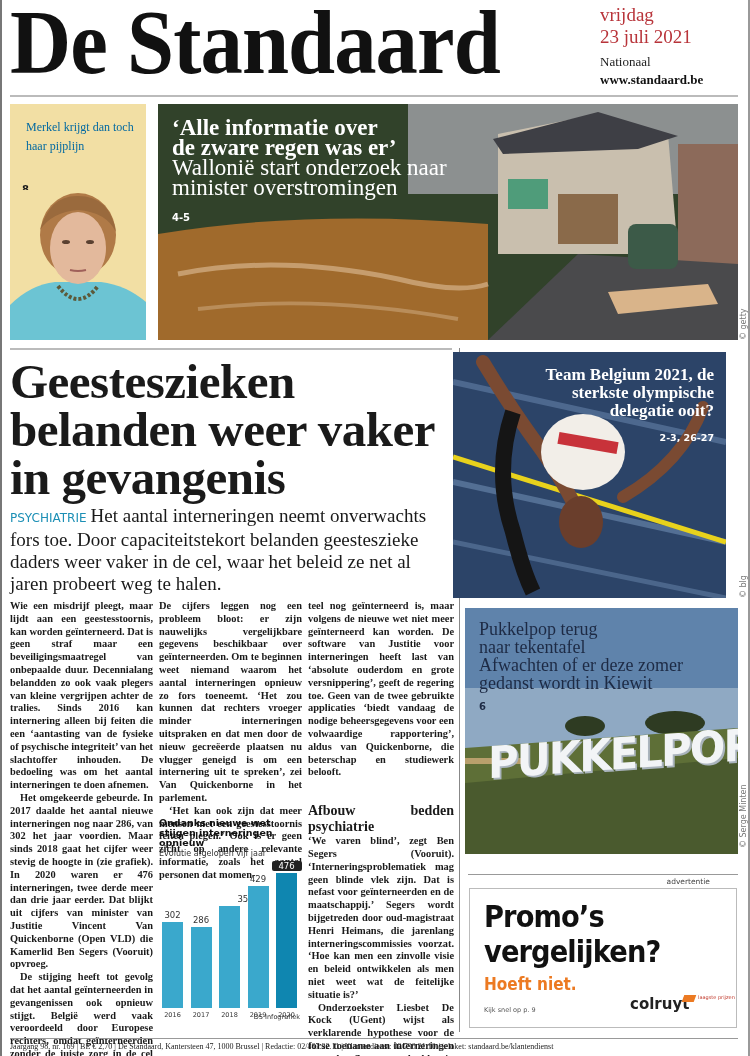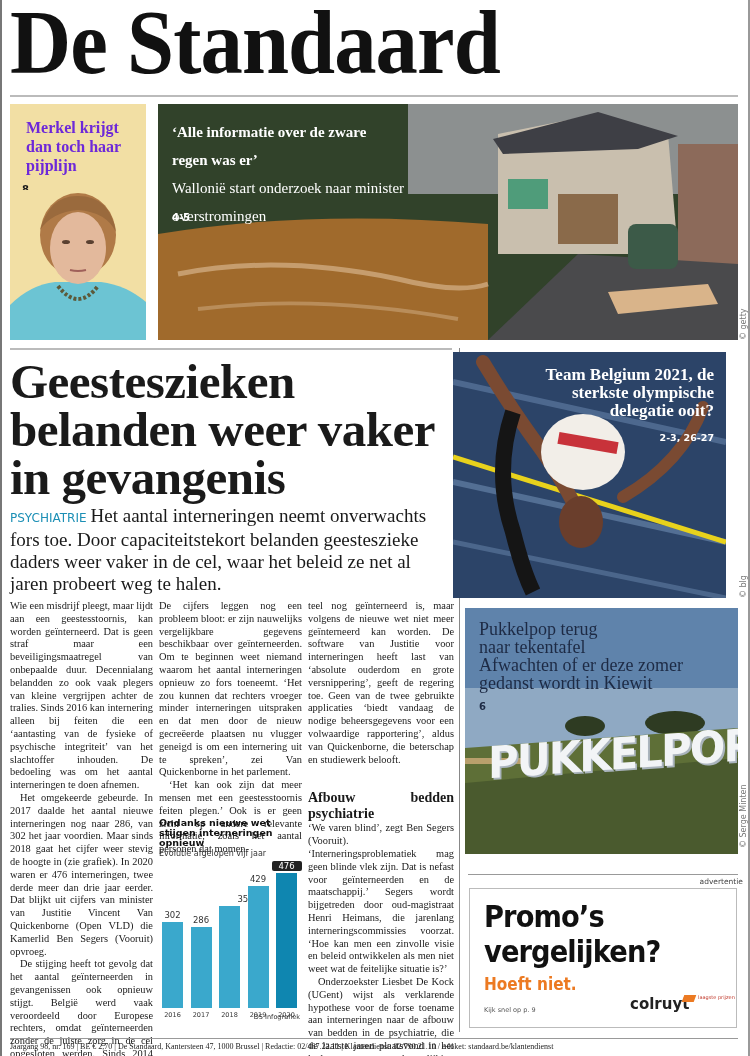--- a/index.html
+++ b/index.html
@@ -10,35 +10,35 @@
   .masthead { position: absolute; left: 0; top: 0; width: 750px; height: 92px; }
   .logo { position: absolute; left: 8px; top: -8px; font-family: "Liberation Serif", serif; font-weight: bold; font-size: 92px; letter-spacing: -1px; color: #111; line-height: 100px; transform: scaleX(0.92); transform-origin: left; }
   .date-block { position: absolute; left: 598px; top: 4px; font-family: "Liberation Serif", serif; }
   .date-day, .date-full { color: #b8343a; font-size: 19px; line-height: 22px; }
   .edition { font-size: 13px; margin-top: 6px; color: #222; }
   .website { font-size: 13px; font-weight: bold; color: #111; margin-top: 2px; }
   .rule { position: absolute; left: 8px; width: 728px; height: 2px; background: #bbb; }
 
   
   .merkel { position: absolute; left: 8px; top: 104px; width: 136px; height: 236px; background: #f2dfa4; overflow: hidden; }
-  .merkel-title { position: absolute; left: 16px; top: 14px; font-family: "Liberation Serif", serif; font-weight: bold; font-size: 16px; line-height: 19px; color: #6d28d9; }
+  .merkel-title { position: absolute; left: 16px; top: 14px; font-family: "Liberation Serif", serif; font-weight: normal; font-size: 12px; line-height: 19px; color: #0369a1; }
   .merkel-page { position: absolute; left: 12px; top: 80px; font-family: "DejaVu Sans", sans-serif; font-weight: bold; font-size: 10px; }
   .merkel-photo { position: absolute; left: 0; top: 86px; width: 136px; height: 150px; }
   .flood { position: absolute; left: 156px; top: 104px; width: 580px; height: 236px; overflow: hidden; background: linear-gradient(180deg, #3b4b2a 0%, #2e3f22 35%, #5d4a2c 55%, #8b5c24 70%, #a06a2c 100%); }
-  .flood-title { position: absolute; left: 14px; top: 14px; font-family: "Liberation Serif", serif; color: #fff; font-size: 15px; line-height: 28px; }
+  .flood-title { position: absolute; left: 14px; top: 14px; font-family: "Liberation Serif", serif; color: #fff; font-size: 23px; line-height: 20px; }
   .flood-title b { font-weight: bold; }
   .flood-page { position: absolute; left: 14px; top: 108px; font-family: "DejaVu Sans", sans-serif; font-weight: bold; font-size: 10px; color: #fff; }
   .credit { position: absolute; font-family: "DejaVu Sans", sans-serif; font-size: 8px; color: #777; transform: rotate(-90deg); transform-origin: left top; white-space: nowrap; }
 
   
   .headline { position: absolute; left: 8px; top: 358px; width: 440px; font-family: "Liberation Serif", serif; font-weight: bold; font-size: 49px; line-height: 48px; color: #1a1a1a; letter-spacing: -0.5px; }
   .lead { position: absolute; left: 8px; top: 505px; width: 440px; font-family: "Liberation Serif", serif; font-size: 19px; line-height: 22px; color: #1a1a1a; }
   .kicker { font-family: "DejaVu Sans", sans-serif; font-size: 12px; color: #1b8fb5; margin-right: 4px; }
   .col { position: absolute; top: 600px; font-family: "Liberation Serif", serif; font-size: 10.4px; line-height: 12.8px; text-align: justify; color: #1a1a1a; hyphens: auto; }
-  .col p { text-indent: 0; }
+  .col p { text-indent: 0; font-weight: bold; }
   .col p + p { text-indent: 10px; }
   .col1 { left: 8px; width: 143px; }
   .col2 { left: 157px; width: 143px; }
   .col3 { left: 306px; width: 146px; }
   .subhead { font-family: "Liberation Serif", serif; font-weight: bold; font-size: 14px; line-height: 16px; margin-top: 24px; text-indent: 0 !important; }
   .col-divider { position: absolute; left: 457px; top: 348px; width: 1px; height: 684px; background: #888; }
 
   
   .chart { position: absolute; left: 157px; top: 818px; width: 143px; height: 212px; font-family: "DejaVu Sans", sans-serif; }
   .chart-title { font-weight: bold; font-size: 9.5px; line-height: 10px; color: #111; }
@@ -55,37 +55,43 @@
   .athlete { position: absolute; left: 451px; top: 352px; width: 273px; height: 246px; overflow: hidden; background: linear-gradient(160deg, #23344f 0%, #2f4a73 40%, #4f6f9c 70%, #3c5a86 100%); }
   .athlete-title { position: absolute; right: 12px; top: 14px; text-align: right; font-family: "Liberation Serif", serif; font-weight: bold; color: #fff; font-size: 17px; line-height: 18px; }
   .athlete-page { position: absolute; right: 12px; top: 80px; font-family: "DejaVu Sans", sans-serif; font-weight: bold; font-size: 9.5px; color: #fff; }
   .pukkel { position: absolute; left: 463px; top: 608px; width: 273px; height: 246px; overflow: hidden; background: linear-gradient(180deg, #5d7fa6 0%, #9cb6cc 35%, #c7d2d9 52%, #6b7d3e 62%, #55693a 80%, #3f542c 100%); }
   .pukkel-title { position: absolute; left: 14px; top: 12px; font-family: "Liberation Serif", serif; color: #1d2a44; font-size: 18px; line-height: 18px; }
   .pukkel-title b { font-weight: normal; }
   .pukkel-page { position: absolute; left: 14px; top: 93px; font-family: "DejaVu Sans", sans-serif; font-weight: bold; font-size: 10px; color: #1d2a44; }
   .pukkel-sign { position: absolute; left: 16px; top: 120px; font-family: "DejaVu Sans", sans-serif; font-weight: bold; font-size: 44px; color: #f2f4f6; letter-spacing: -2px; transform: skewY(-4deg) scaleX(0.95); text-shadow: 2px 2px 0 #aab4bd; }
 
   .ad-rule { position: absolute; left: 466px; top: 874px; width: 270px; height: 1px; background: #999; }
-  .ad-label { position: absolute; left: 471px; top: 877px; width: 270px; text-align: right; font-family: "DejaVu Sans", sans-serif; font-size: 7.5px; color: #444; }
+  .ad-label { position: absolute; left: 438px; top: 877px; width: 270px; text-align: right; font-family: "DejaVu Sans", sans-serif; font-size: 7.5px; color: #444; }
   .ad { position: absolute; left: 467px; top: 888px; width: 268px; height: 140px; border: 1px solid #bbb; background: #fff; font-family: "DejaVu Sans", sans-serif; }
   .ad-h { position: absolute; left: 14px; top: 10px; font-weight: bold; font-size: 31px; line-height: 35px; color: #111; letter-spacing: -1px; transform: scaleX(0.88); transform-origin: left; }
   .ad-sub { position: absolute; left: 14px; top: 85px; font-weight: bold; font-size: 17px; color: #ec7a22; transform: scaleX(0.9); transform-origin: left; }
   .ad-note { position: absolute; left: 14px; top: 117px; font-size: 6.5px; color: #555; }
   .ad-brand { position: absolute; left: 160px; top: 106px; font-weight: bold; font-size: 15px; color: #222; }
   .ad-flag { position: absolute; left: 213px; top: 106px; width: 12px; height: 7px; background: #ec7a22; transform: skewX(-20deg); }
   .ad-tag { position: absolute; left: 228px; top: 105px; font-size: 5px; color: #c0392b; }
 
   .footer-rule { position: absolute; left: 8px; top: 1038px; width: 728px; height: 1px; background: #999; }
   .footer { position: absolute; left: 8px; top: 1042px; font-family: "Liberation Serif", serif; font-size: 8px; color: #222; white-space: nowrap; }
 </style>
 </head>
 <body>
 
 <header class="masthead">
   <div class="logo">De Standaard</div>
+  <div class="date-block">
+    <div class="date-day">vrijdag</div>
+    <div class="date-full">23 juli 2021</div>
+    <div class="edition">Nationaal</div>
+    <div class="website">www.standaard.be</div>
+  </div>
 </header>
 <div class="rule" style="top:95px;"></div>
 
 <section class="merkel">
   <div class="merkel-title">Merkel krijgt dan toch haar pijplijn</div>
   <div class="merkel-page">8</div>
   <svg class="merkel-photo" viewBox="0 0 136 150">
     <rect x="0" y="0" width="136" height="150" fill="#f2dfa4"></rect>
     <path d="M0 150 L0 115 Q20 95 45 92 L91 92 Q116 95 136 112 L136 150 Z" fill="#6cc4d3"></path>
     <ellipse cx="68" cy="45" rx="38" ry="42" fill="#b07a47"></ellipse>

